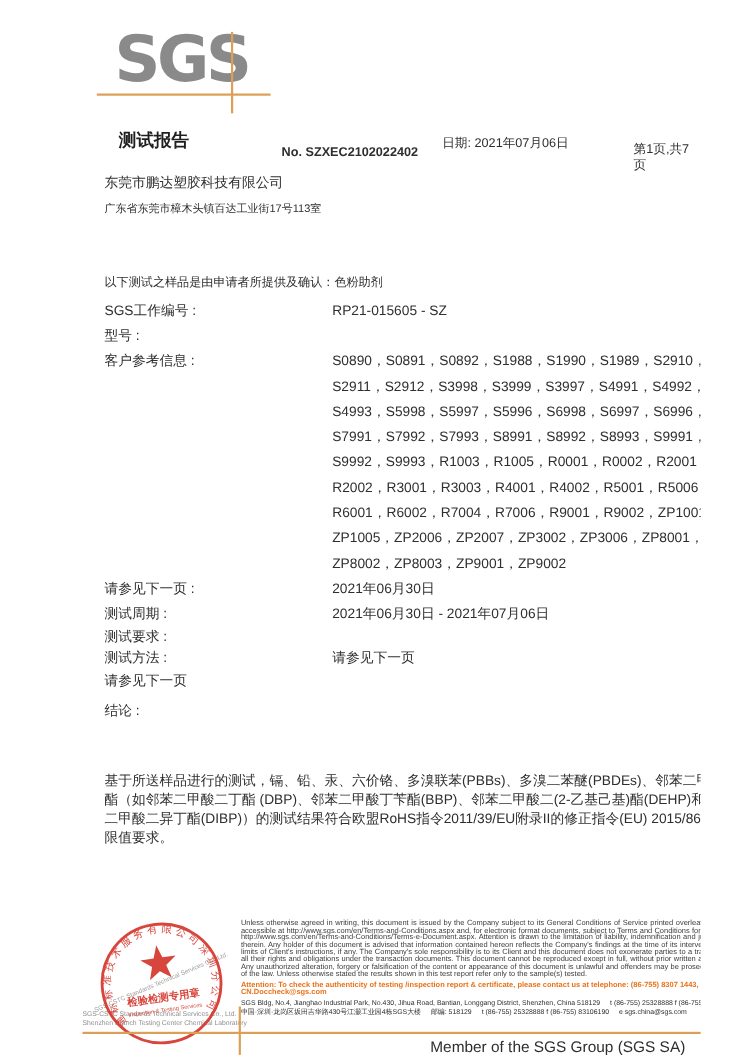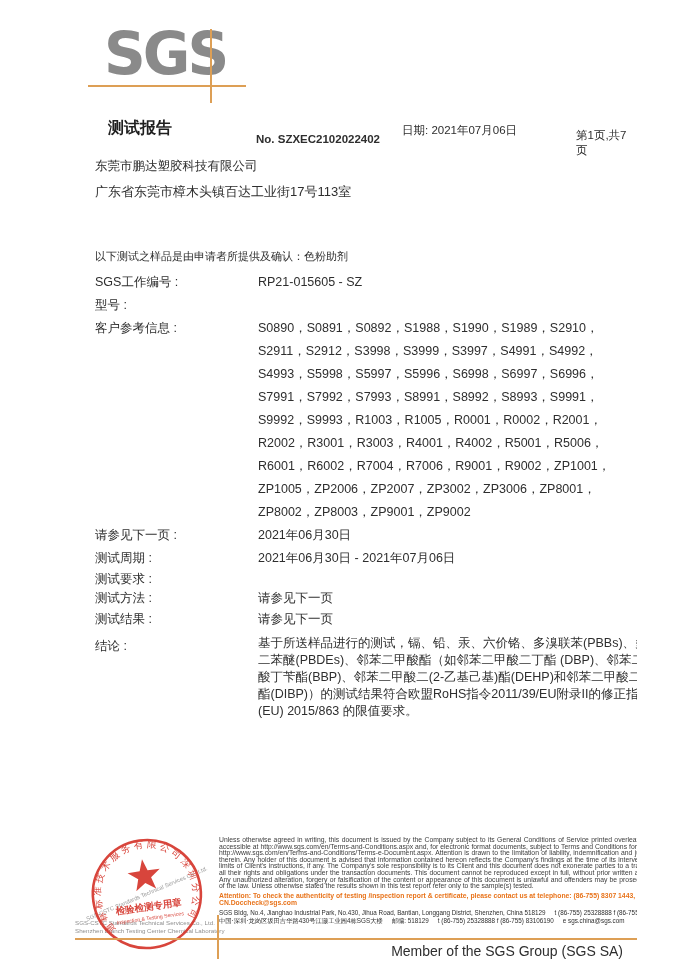--- a/index.html
+++ b/index.html
@@ -23,30 +23,30 @@
   .logo-vline { left:170px; top:29px; width:2px; height:74px; }
 
   
   .title { position:absolute; left:68px; top:118px; font-size:16px; font-weight:bold; color:#1f1f1f; }
   .report-no { position:absolute; left:216px; top:133px; font-size:11.5px;font-weight:bold; }
   .report-date { position:absolute; left:362px; top:123px; font-size:11.5px; }
   .page-info { position:absolute; left:536px; top:128px; font-size:11.5px; }
 
   
   .company { position:absolute; left:55px; top:158px; font-size:12.5px; }
-  .address { position:absolute; left:55px; top:183px; font-size:13px; }
+  .address { position:absolute; left:55px; top:183px; font-size:10px; }
   .statement { position:absolute; left:55px; top:249px; font-size:11px; }
 
   
   .fields { position:absolute; left:55px; top:271px; width:572px; font-size:12.5px; }
-  .frow { display:flex; line-height:23px; }
+  .frow { display:flex; line-height:23px;gap:44px; }
   .frow .lbl { width:163px; flex:none; }
   .frow .val { flex:1; white-space:pre-line; }
   .frow.tight { line-height:19px; }
-  .frow.conclusion { margin-top:4px; }
+  .frow.conclusion { margin-top:4px;flex-direction:column; }
   .frow.conclusion .val { line-height:17px; }
 
   
   .footer-right { position:absolute; left:179px; top:837px; width:494px; }
   .legal { font-size:6.8px; line-height:6.6px; text-align:justify; color:#3c3c3c; }
   .attention { margin-top:2px; font-size:6.8px; line-height:7px; color:#e8731a; font-weight:bold; }
   .addr-lines { margin-top:3px; }
   .addr-line { display:flex; gap:9px; font-size:6.3px; line-height:8.5px; color:#2e2e2e; white-space:nowrap; }
   .addr-line .seg { flex:none; }
 
@@ -110,21 +110,20 @@
       <div class="val">2021年06月30日 - 2021年07月06日</div>
     </div>
     <div class="frow tight">
       <div class="lbl">测试要求 :</div>
     </div>
     <div class="frow tight">
       <div class="lbl">测试方法 :</div>
       <div class="val">请参见下一页</div>
     </div>
     <div class="frow">
-      <div class="lbl">测试结果 :</div>
       <div class="val">请参见下一页</div>
     </div>
     <div class="frow conclusion">
       <div class="lbl">结论 :</div>
       <div class="val">基于所送样品进行的测试，镉、铅、汞、六价铬、多溴联苯(PBBs)、多溴二苯醚(PBDEs)、邻苯二甲酸酯（如邻苯二甲酸二丁酯 (DBP)、邻苯二甲酸丁苄酯(BBP)、邻苯二甲酸二(2-乙基己基)酯(DEHP)和邻苯二甲酸二异丁酯(DIBP)）的测试结果符合欧盟RoHS指令2011/39/EU附录II的修正指令(EU) 2015/863 的限值要求。</div>
     </div>
   </div>
 
   <div class="gray-co-rot">SGS-CSTC Standards Technical Services Co., Ltd.</div>
   <div class="gray-co">

